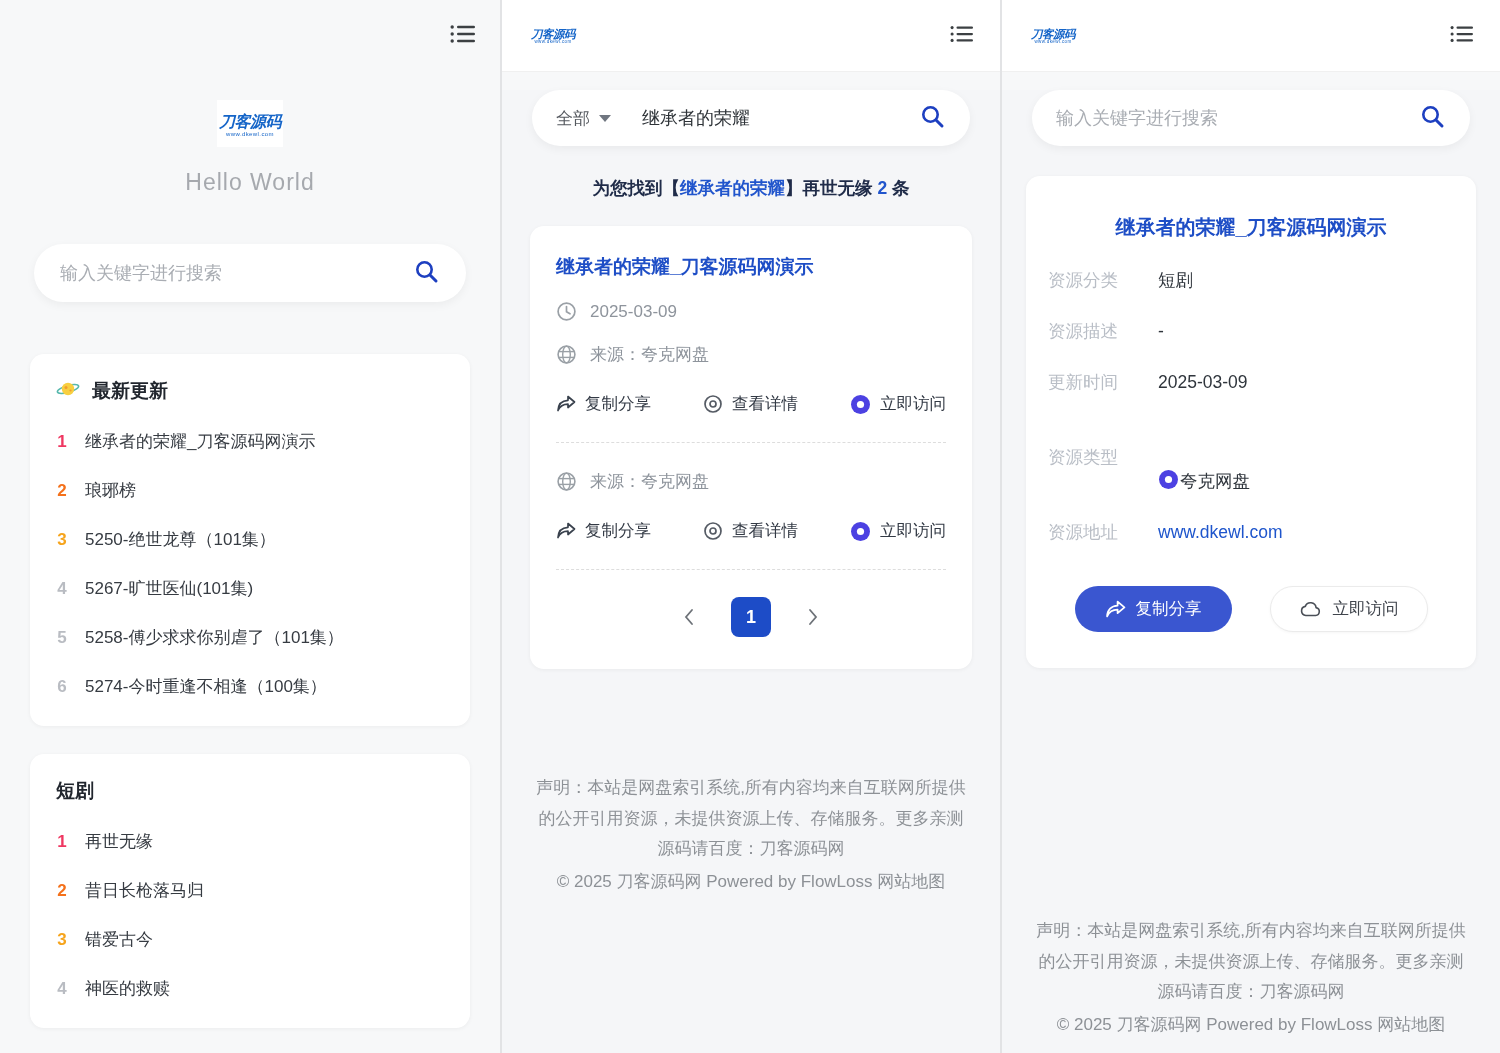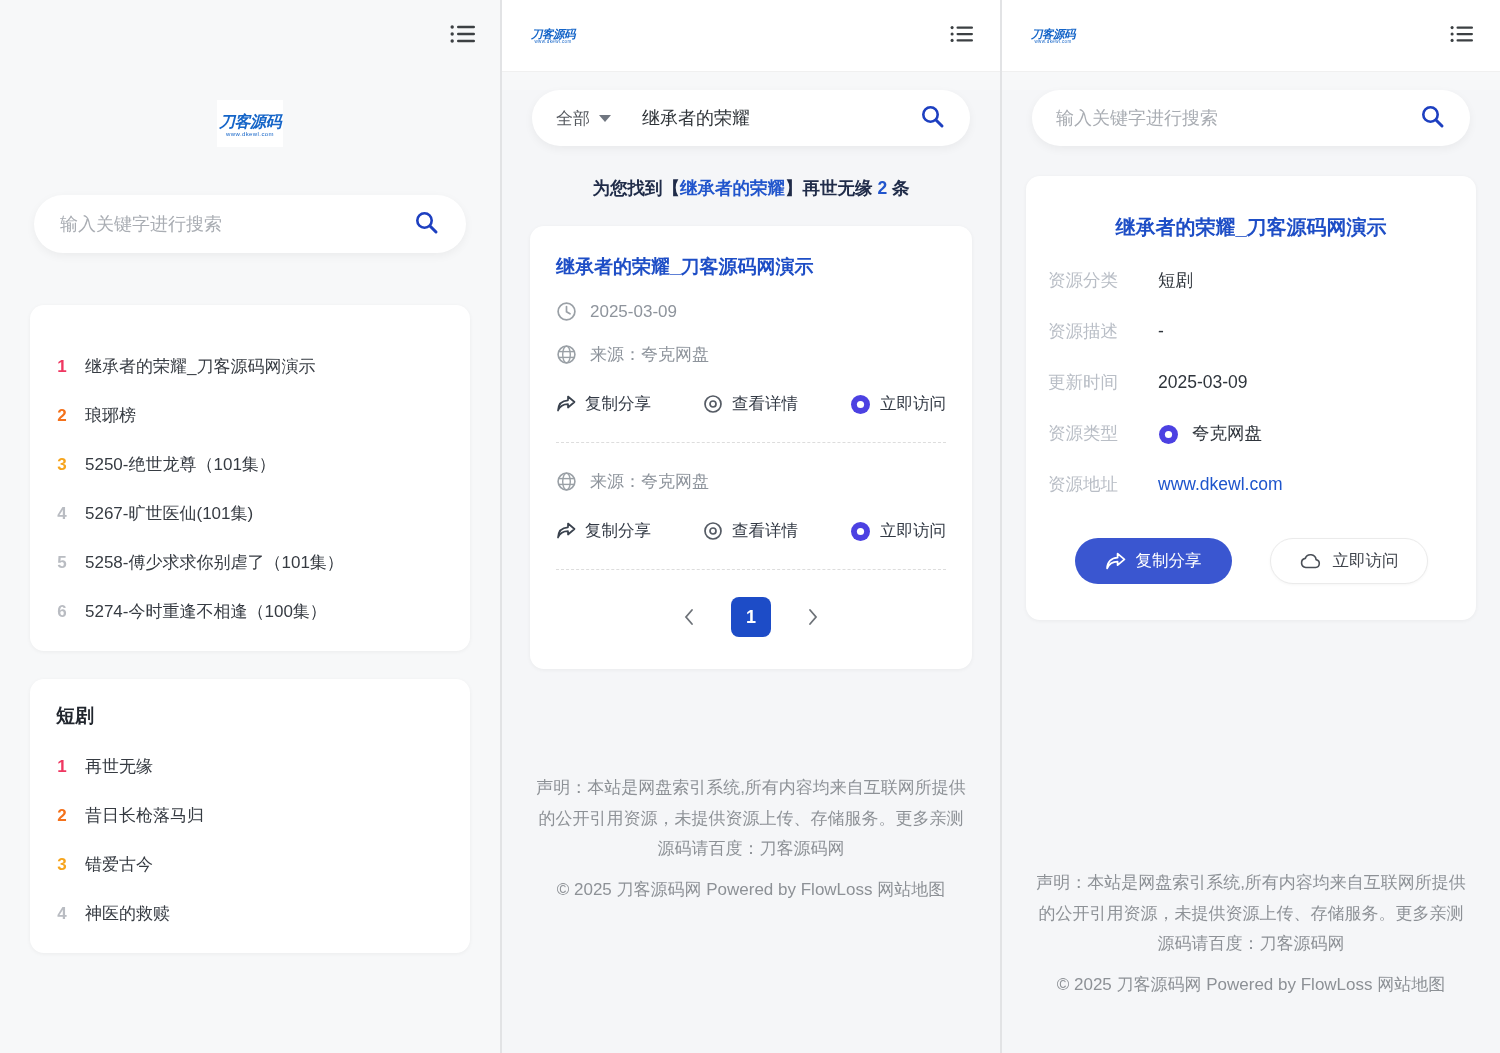--- a/index.html
+++ b/index.html
@@ -24,21 +24,21 @@
   .logo .cn { color:#1565c8; font-weight:800; font-style:italic; letter-spacing:-0.5px; }
   .logo .url { color:#1565c8; letter-spacing:.4px; }
   .logo-lg { width:66px; padding:14px 2px 10px; margin:0 auto; }
   .logo-lg .cn { font-size:16px; }
   .logo-lg .url { font-size:6px; }
   .logo-sm { width:50px; padding:9px 1px 7px; }
   .logo-sm .cn { font-size:11.5px; }
   .logo-sm .url { font-size:4.5px; }
   .footer { text-align:center; color:#8d9196; font-size:17px; line-height:1.8;
             padding:0 30px; }
-  .footer .copy { margin-top:10px; }
+  .footer .copy { margin-top:2px; }
 
   
   .p1-burger { position:absolute; top:22px; right:24px; }
   .p1-logo { margin-top:100px; }
   .hello { text-align:center; margin-top:22px; font-size:23px; color:#a6a9ae;
            font-weight:300; letter-spacing:1px; }
   .p1-pill { width:432px; height:58px; margin:48px auto 0; padding:0 26px; }
   .rankcard { width:440px; margin:0 auto; padding:24px 26px 28px; }
   .latest { margin-top:52px; }
   .duanju { margin-top:28px; }
@@ -79,21 +79,21 @@
   
   .p3-pill { height:56px; margin:18px 30px 0; padding:0 24px; border-radius:28px; }
   .dcard { margin:30px 24px 0; padding:30px 22px 36px; }
   .dtitle { text-align:center; font-size:20px; font-weight:700; color:#1e4ec6;
             margin:8px 0 10px; cursor:pointer; }
   .drow { display:flex; align-items:center; gap:22px; margin-top:27px;
           font-size:17.5px; }
   .dlabel { color:#b9bec6; min-width:88px; }
   .dvalue { color:#2f353c; }
   .dvalue.link { color:#1e55cc; cursor:pointer; }
-  .typeval { display:flex; align-items:flex-end; gap:13px; }
+  .typeval { display:flex; align-items:flex-start; gap:1px;margin-top:48px; }
   .dbtns { display:flex; justify-content:center; gap:38px; margin-top:42px; }
   .btn { height:46px; border-radius:23px; display:flex; align-items:center;
          justify-content:center; gap:10px; font-size:16.5px; cursor:pointer; }
   .btn-share { background:#3a56d0; color:#fff; padding:0 30px; }
   .btn-visit { background:#fff; color:#40454d; padding:0 28px; border:1px solid #ebebeb;
                box-shadow:0 1px 3px rgba(0,0,0,.04); }
   .p3-footer { margin-top:248px; }
 </style>
 </head>
 <body>
@@ -112,32 +112,44 @@
             <rect x="7" y="17.8" width="18" height="2.5" rx="1.2"></rect>
         </g>
       </svg>
     </span>
 
     <div class="logo logo-lg p1-logo">
       <div class="cn">刀客源码</div>
       <div class="url">www.dkewl.com</div>
     </div>
 
+    <div class="hello">Hello World</div>
 
     <div class="pill p1-pill">
       <input type="text" placeholder="输入关键字进行搜索" style="">
       <span>
         <svg width="27" height="27" viewBox="0 0 27 27" fill="none">
           <circle cx="11.5" cy="11.5" r="7.2" stroke="#1d3fc0" stroke-width="2.6"></circle>
           <line x1="17" y1="17" x2="23" y2="23" stroke="#1d3fc0" stroke-width="3" stroke-linecap="round"></line>
         </svg>
       </span>
     </div>
 
     <div class="card rankcard latest">
+      <div class="cardhead">
+        <span>
+          <svg width="24" height="22" viewBox="0 0 24 22">
+            <ellipse cx="12" cy="11" rx="11" ry="3.4" fill="none" stroke="#57b8ad" stroke-width="1.6" transform="rotate(-16 12 11)"></ellipse>
+            <circle cx="12" cy="11" r="6.2" fill="#f8cf40"></circle>
+            <circle cx="10" cy="9.5" r="1.5" fill="#f09c2f"></circle>
+            <circle cx="14.5" cy="12.5" r="1.1" fill="#f09c2f"></circle>
+          </svg>
+        </span>
+        <span class="cardtitle">最新更新</span>
+      </div>
       <div class="rrow">
         <span class="rk rk1">1</span>
         <span class="tx">继承者的荣耀_刀客源码网演示</span>
       </div>
       <div class="rrow">
         <span class="rk rk2">2</span>
         <span class="tx">琅琊榜</span>
       </div>
       <div class="rrow">
         <span class="rk rk3">3</span>

